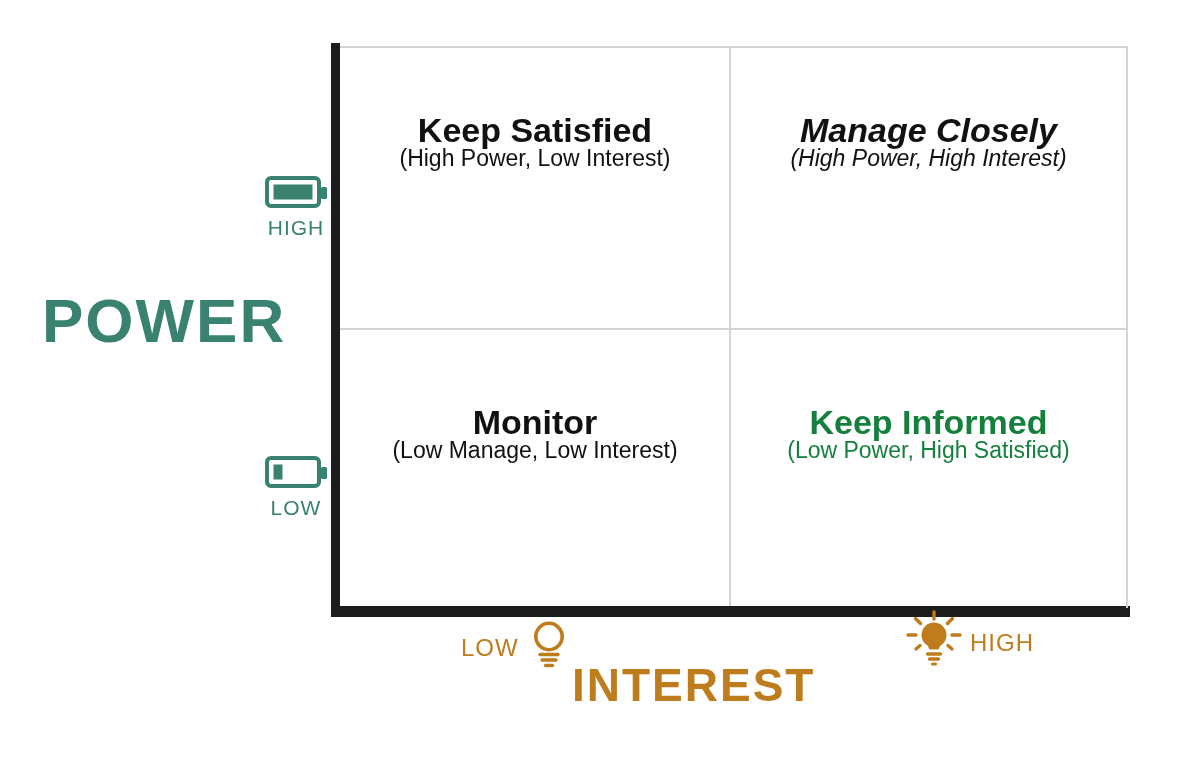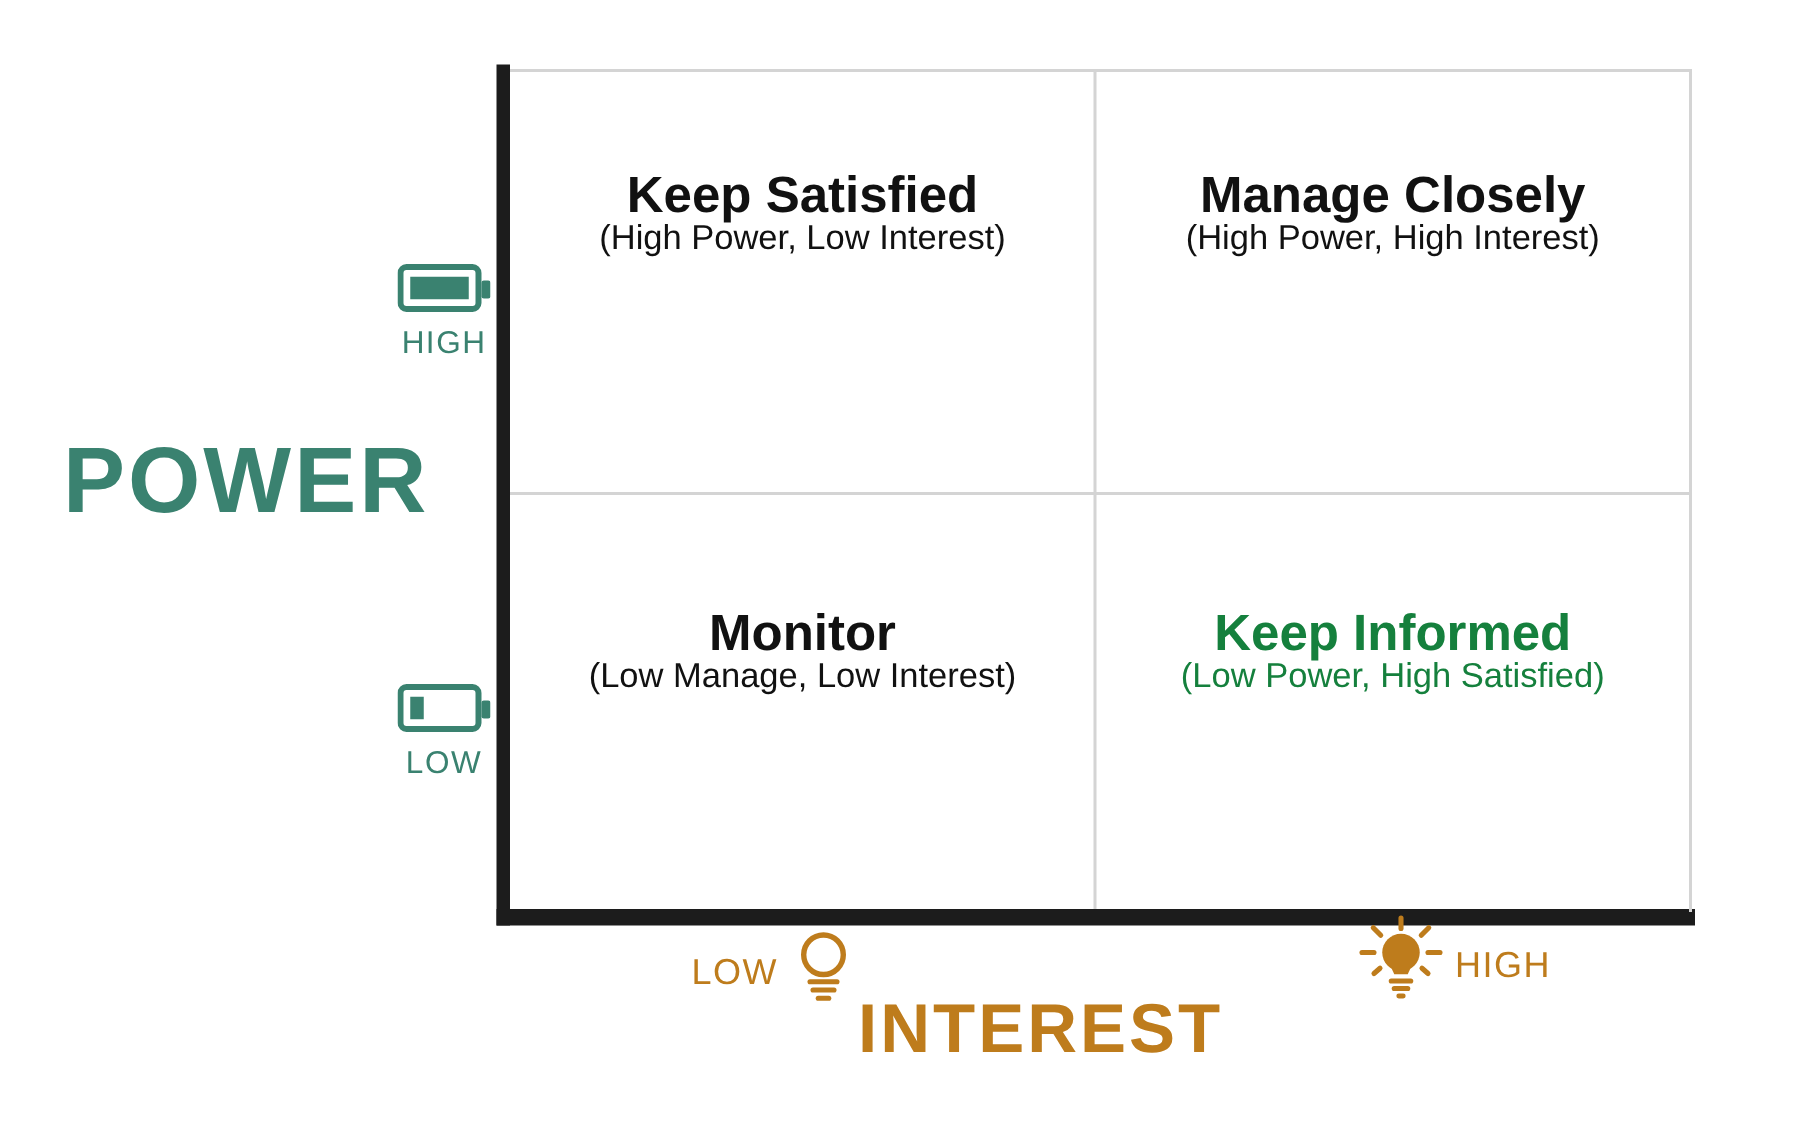--- a/index.html
+++ b/index.html
@@ -37,21 +37,21 @@
   .v-axis   { left: 331px; top: 43px;  width: 9px;   height: 574px; }
   .h-axis   { left: 331px; top: 606px; width: 799px; height: 11px;  }
   .t-border { left: 340px; top: 46px;  width: 788px; height: 2px;   }
   .r-border { left: 1126px; top: 46px; width: 2px;   height: 562px; }
   .v-div    { left: 729px; top: 48px;  width: 2px;   height: 558px; }
   .h-div    { left: 340px; top: 328px; width: 786px; height: 2px;   }
 
   
   .quadrant { position: absolute; text-align: center; color: #111111; }
   .q-tl { left: 341px; top: 48px;  width: 388px; height: 280px; }
-  .q-tr { left: 731px; top: 48px;  width: 395px; height: 280px; }
+  .q-tr { left: 731px; top: 48px;  width: 395px; height: 280px; font-style: italic; }
   .q-bl { left: 341px; top: 330px; width: 388px; height: 276px; }
   .q-br { left: 731px; top: 330px; width: 395px; height: 276px; }
   .quadrant .q-title {
     font-size: 34px; font-weight: 700; line-height: 1;
   }
   .quadrant .q-subtitle {
     font-size: 23px; font-weight: 400; line-height: 1; 
   }
   .q-tl .q-title, .q-tr .q-title { margin-top: 65px; }
   .q-bl .q-title, .q-br .q-title { margin-top: 75px; }

